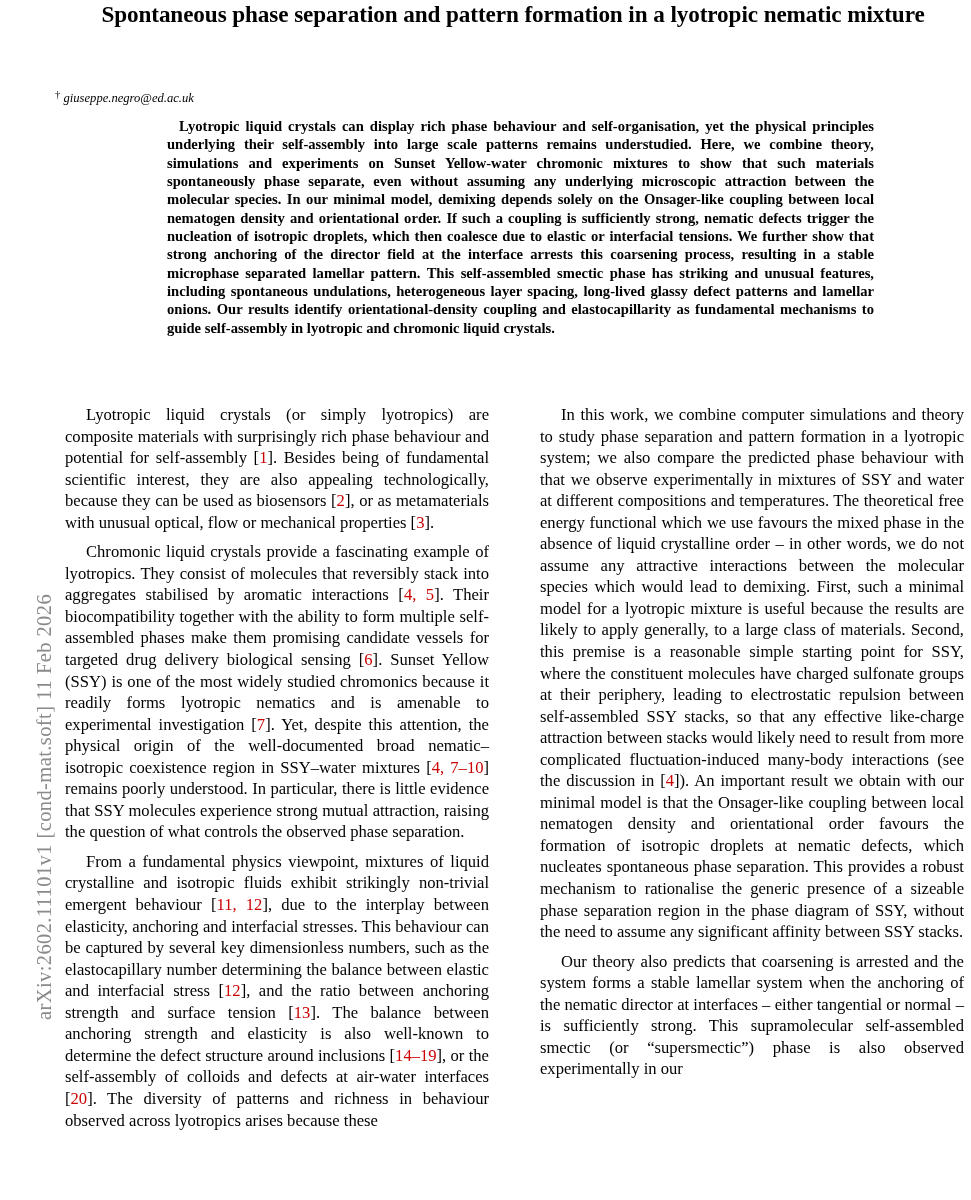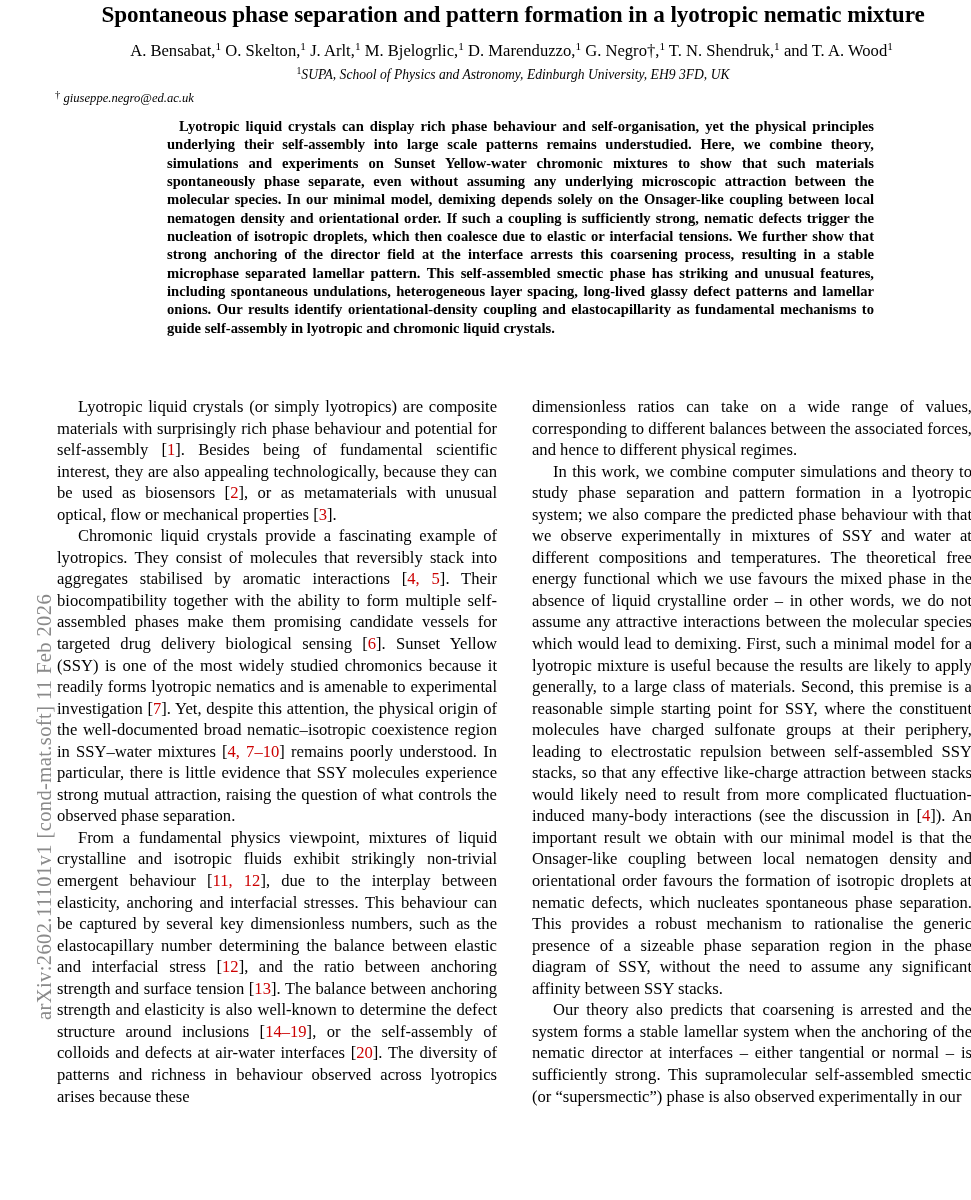--- a/index.html
+++ b/index.html
@@ -114,50 +114,47 @@
     font-size: 16.6px;
     line-height: 21.55px;
     text-align: justify;
     text-align-last: left;
     hyphens: manual;
   }
   #col-left  { left: 57px; }
   #col-right { left: 532px; }
 
   .column p {
-    margin: 0;
+    margin: 8px;
     text-indent: 21px;
   }
   .column p + p { margin-top: 0px; }
 
   .cite { color: #cc0000; }
 </style>
 </head>
 <body>
 
 <div id="arxiv-stamp">
   <div class="stamp-text" style="color: rgb(138, 138, 138);">arXiv:2602.11101v1  [cond-mat.soft]  11 Feb 2026</div>
 </div>
 
 <div id="page">
 
   <div id="title">Spontaneous phase separation and pattern formation in a lyotropic nematic mixture</div>
 
-  <div id="authors">A. Bensabat,<sup>1</sup> O. Skelton,<sup>1</sup> J. Arlt,<sup>1</sup> M. Bjelogrlic,<sup>1</sup> D. Marenduzzo,<sup>1</sup> G. Negro†,<sup>1</sup> T. N. Shendruk,<sup>1</sup> and T. A. Wood<sup>1</sup></div>
 
-  <div id="affiliation"><sup>1</sup>SUPA, School of Physics and Astronomy, Edinburgh University, EH9 3FD, UK</div>
 
   <div id="email-line"><span class="dag">†</span>&nbsp;<span>giuseppe.negro@ed.ac.uk</span></div>
 
   <div id="abstract">Lyotropic liquid crystals can display rich phase behaviour and self-organisation, yet the physical principles underlying their self-assembly into large scale patterns remains understudied. Here, we combine theory, simulations and experiments on Sunset Yellow-water chromonic mixtures to show that such materials spontaneously phase separate, even without assuming any underlying microscopic attraction between the molecular species. In our minimal model, demixing depends solely on the Onsager-like coupling between local nematogen density and orientational order. If such a coupling is sufficiently strong, nematic defects trigger the nucleation of isotropic droplets, which then coalesce due to elastic or interfacial tensions. We further show that strong anchoring of the director field at the interface arrests this coarsening process, resulting in a stable microphase separated lamellar pattern. This self-assembled smectic phase has striking and unusual features, including spontaneous undulations, heterogeneous layer spacing, long-lived glassy defect patterns and lamellar onions. Our results identify orientational-density coupling and elastocapillarity as fundamental mechanisms to guide self-assembly in lyotropic and chromonic liquid crystals.</div>
 
   <div class="column" id="col-left">
       <p>Lyotropic liquid crystals (or simply lyotropics) are composite materials with surprisingly rich phase behaviour and potential for self-assembly [<span class="cite" style="color: rgb(204, 0, 0);">1</span>]. Besides being of fundamental scientific interest, they are also appealing technologically, because they can be used as biosensors [<span class="cite" style="color: rgb(204, 0, 0);">2</span>], or as metamaterials with unusual optical, flow or mechanical properties [<span class="cite" style="color: rgb(204, 0, 0);">3</span>].</p>
       <p>Chromonic liquid crystals provide a fascinating example of lyotropics. They consist of molecules that reversibly stack into aggregates stabilised by aromatic interactions [<span class="cite" style="color: rgb(204, 0, 0);">4, 5</span>]. Their biocompatibility together with the ability to form multiple self-assembled phases make them promising candidate vessels for targeted drug delivery biological sensing [<span class="cite" style="color: rgb(204, 0, 0);">6</span>]. Sunset Yellow (SSY) is one of the most widely studied chromonics because it readily forms lyotropic nematics and is amenable to experimental investigation [<span class="cite" style="color: rgb(204, 0, 0);">7</span>]. Yet, despite this attention, the physical origin of the well-documented broad nematic–isotropic coexistence region in SSY–water mixtures  [<span class="cite" style="color: rgb(204, 0, 0);">4, 7–10</span>] remains poorly understood. In particular, there is little evidence that SSY molecules experience strong mutual attraction, raising the question of what controls the observed phase separation.</p>
       <p>From a fundamental physics viewpoint, mixtures of liquid crystalline and isotropic fluids exhibit strikingly non-trivial emergent behaviour [<span class="cite" style="color: rgb(204, 0, 0);">11, 12</span>], due to the interplay between elasticity, anchoring and interfacial stresses. This behaviour can be captured by several key dimensionless numbers, such as the elastocapillary number determining the balance between elastic and interfacial stress [<span class="cite" style="color: rgb(204, 0, 0);">12</span>], and the ratio between anchoring strength and surface tension [<span class="cite" style="color: rgb(204, 0, 0);">13</span>]. The balance between anchoring strength and elasticity is also well-known to determine the defect structure around inclusions [<span class="cite" style="color: rgb(204, 0, 0);">14–19</span>], or the self-assembly of colloids and defects at air-water interfaces [<span class="cite" style="color: rgb(204, 0, 0);">20</span>]. The diversity of patterns and richness in behaviour observed across lyotropics arises because these</p>
     </div>
   <div class="column" id="col-right">
-      <p style="text-indent: 0px;">dimensionless ratios can take on a wide range of values, corresponding to different balances between the associated forces, and hence to different physical regimes.</p>
       <p>In this work, we combine computer simulations and theory to study phase separation and pattern formation in a lyotropic system; we also compare the predicted phase behaviour with that we observe experimentally in mixtures of SSY and water at different compositions and temperatures. The theoretical free energy functional which we use favours the mixed phase in the absence of liquid crystalline order – in other words, we do not assume any attractive interactions between the molecular species which would lead to demixing. First, such a minimal model for a lyotropic mixture is useful because the results are likely to apply generally, to a large class of materials. Second, this premise is a reasonable simple starting point for SSY, where the constituent molecules have charged sulfonate groups at their periphery, leading to electrostatic repulsion between self-assembled SSY stacks, so that any effective like-charge attraction between stacks would likely need to result from more complicated fluctuation-induced many-body interactions (see the discussion in [<span class="cite" style="color: rgb(204, 0, 0);">4</span>]). An important result we obtain with our minimal model is that the Onsager-like coupling between local nematogen density and orientational order favours the formation of isotropic droplets at nematic defects, which nucleates spontaneous phase separation. This provides a robust mechanism to rationalise the generic presence of a sizeable phase separation region in the phase diagram of SSY, without the need to assume any significant affinity between SSY stacks.</p>
       <p>Our theory also predicts that coarsening is arrested and the system forms a stable lamellar system when the anchoring of the nematic director at interfaces – either tangential or normal – is sufficiently strong. This supramolecular self-assembled smectic (or “supersmectic”) phase is also observed experimentally in our</p>
     </div>
 
 </div>
 
 </body></html>

